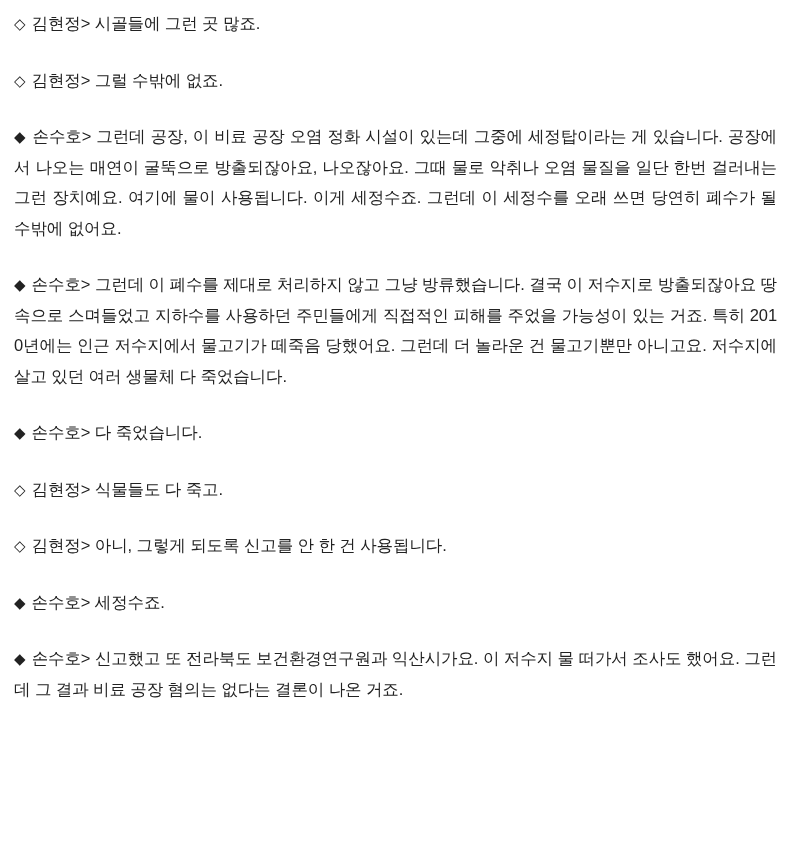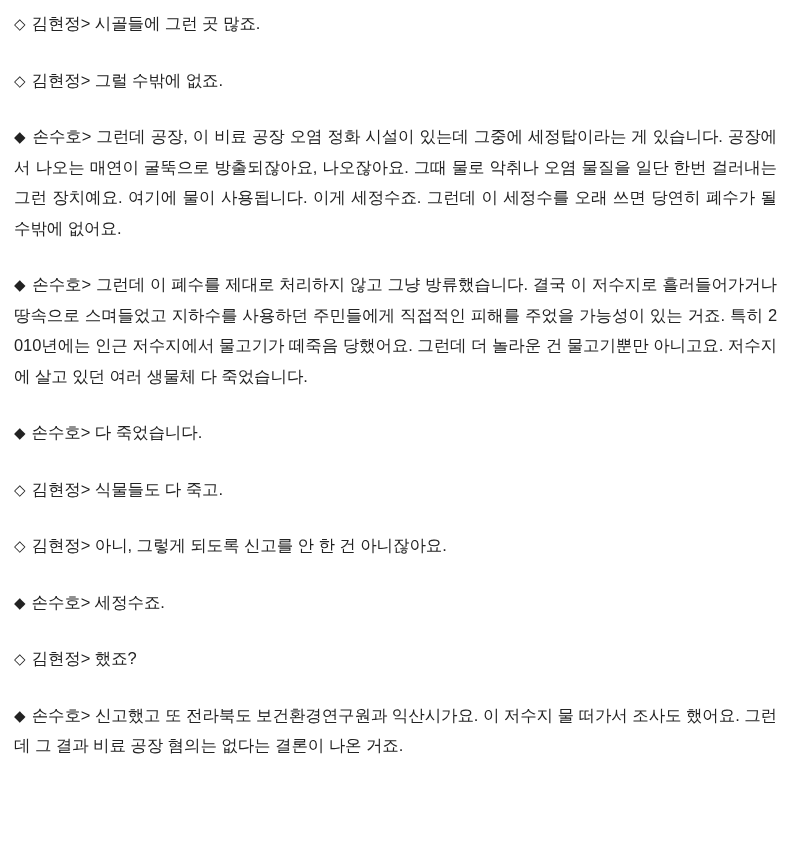--- a/index.html
+++ b/index.html
@@ -64,52 +64,47 @@
 
   <p class="line">
     <span class="bullet">◆ </span>
     <span class="speaker">손수호&gt; </span>
     <span class="text">그런데 공장, 이 비료 공장 오염 정화 시설이 있는데 그중에 세정탑이라는 게 있습니다. 공장에서 나오는 매연이 굴뚝으로 방출되잖아요, 나오잖아요. 그때 물로 악취나 오염 물질을 일단 한번 걸러내는 그런 장치예요. 여기에 물이 사용됩니다. 이게 세정수죠. 그런데 이 세정수를 오래 쓰면 당연히 폐수가 될 수밖에 없어요.</span>
   </p>
 
   <p class="line">
     <span class="bullet">◆ </span>
     <span class="speaker">손수호&gt; </span>
-    <span class="text">그런데 이 폐수를 제대로 처리하지 않고 그냥 방류했습니다. 결국 이 저수지로 흘러들어가거나 땅속으로 스며들었고 지하수를 사용하던 주민들에게 직접적인 피해를 주었을 가능성이 있는 거죠. 특히 2010년에는 인근 저수지에서 물고기가 떼죽음 당했어요. 그런데 더 놀라운 건 물고기뿐만 아니고요. 저수지에 살고 있던 여러 생물체 다 죽었습니다.</span>
+    <span class="text">그런데 이 폐수를 제대로 처리하지 않고 그냥 방류했습니다. 결국 이 저수지로 방출되잖아요 땅속으로 스며들었고 지하수를 사용하던 주민들에게 직접적인 피해를 주었을 가능성이 있는 거죠. 특히 2010년에는 인근 저수지에서 물고기가 떼죽음 당했어요. 그런데 더 놀라운 건 물고기뿐만 아니고요. 저수지에 살고 있던 여러 생물체 다 죽었습니다.</span>
   </p>
 
   <p class="line">
     <span class="bullet">◆ </span>
     <span class="speaker">손수호&gt; </span>
     <span class="text">다 죽었습니다.</span>
   </p>
 
   <p class="line">
     <span class="bullet">◇ </span>
     <span class="speaker">김현정&gt; </span>
     <span class="text">식물들도 다 죽고.</span>
   </p>
 
   <p class="line">
     <span class="bullet">◇ </span>
     <span class="speaker">김현정&gt; </span>
-    <span class="text">아니, 그렇게 되도록 신고를 안 한 건 아니잖아요.</span>
+    <span class="text">아니, 그렇게 되도록 신고를 안 한 건 사용됩니다.</span>
   </p>
 
   <p class="line">
     <span class="bullet">◆ </span>
     <span class="speaker">손수호&gt; </span>
     <span class="text">세정수죠.</span>
   </p>
 
-  <p class="line">
-    <span class="bullet">◇ </span>
-    <span class="speaker">김현정&gt; </span>
-    <span class="text">했죠?</span>
-  </p>
 
   <p class="line">
     <span class="bullet">◆ </span>
     <span class="speaker">손수호&gt; </span>
     <span class="text">신고했고 또 전라북도 보건환경연구원과 익산시가요. 이 저수지 물 떠가서 조사도 했어요. 그런데 그 결과 비료 공장 혐의는 없다는 결론이 나온 거죠.</span>
   </p>
 
 </div>
 
 </body></html>

